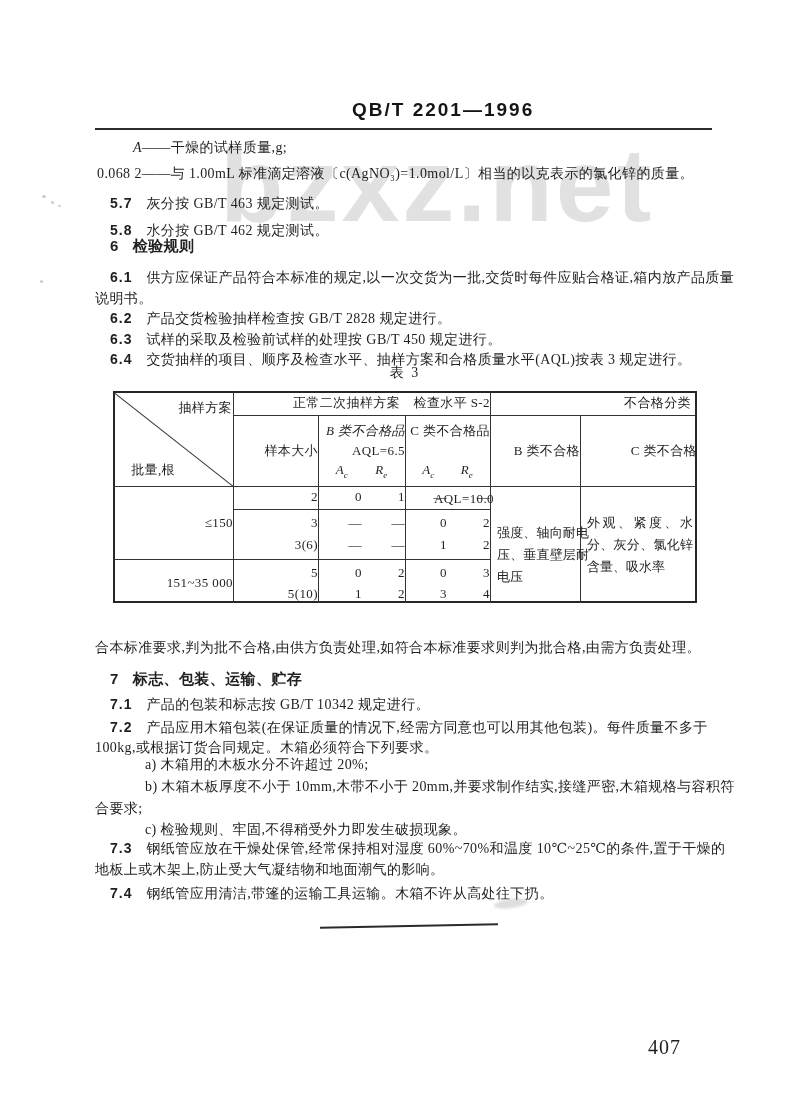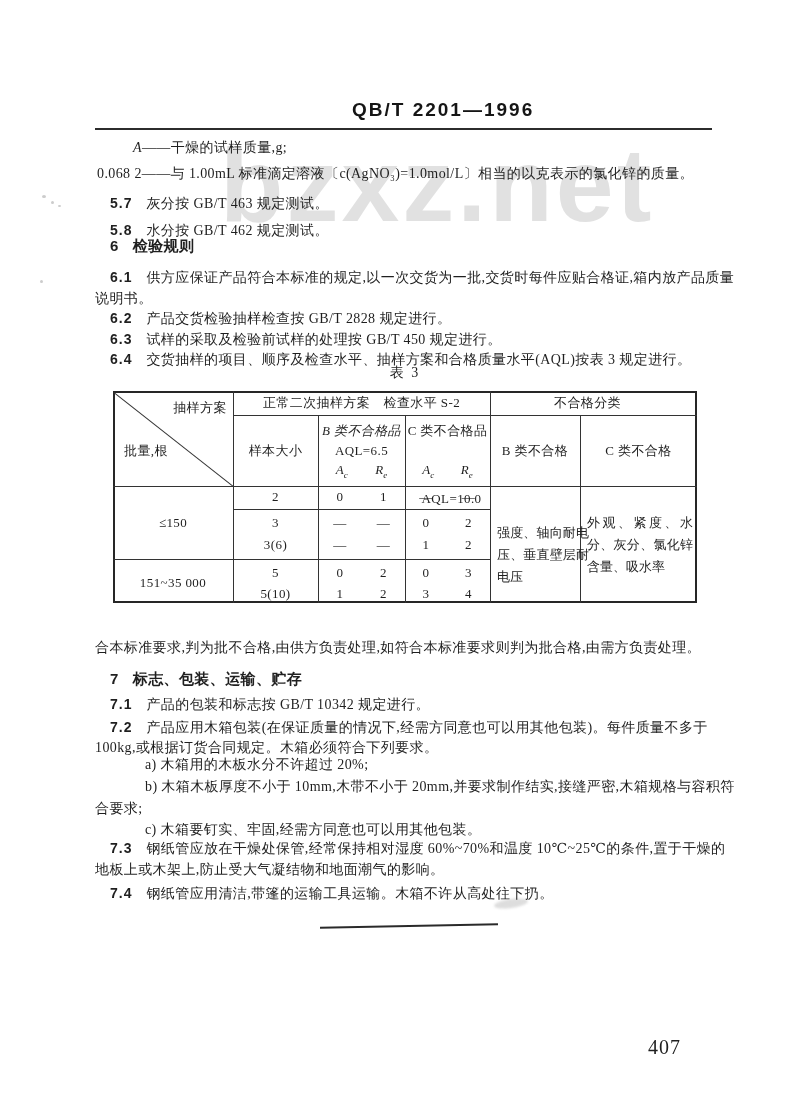--- a/index.html
+++ b/index.html
@@ -22,21 +22,21 @@
     font-family:"Liberation Sans","DejaVu Sans",sans-serif;
     font-weight:700;font-size:104px;letter-spacing:3px;color:rgba(40,40,40,.14);
     user-select:none;
   }
   
   .table3{position:absolute;left:113px;top:391px;width:584px;height:212px;z-index:2;font-size:13px;}
   .t-outer{position:absolute;left:0;top:0;right:0;bottom:0;border:2px solid #262626;box-sizing:border-box;}
   .vl,.hl{position:absolute;background:#333;}
   .vl{width:1px;} .hl{height:1px;}
   .diag{position:absolute;left:1px;top:1px;width:152px;height:1px;background:#333;transform:rotate(38.2deg);transform-origin:0 0;}
-  .tc{position:absolute;text-align:center;line-height:18px;letter-spacing:.4px;}
+  .tc{position:absolute;text-align:right;line-height:18px;letter-spacing:.4px;}
   .itv{font-family:"Liberation Serif","DejaVu Serif",serif;font-style:italic;}
   .itv sub{font-size:9px;}
   .acre{position:absolute;display:flex;justify-content:space-around;}
   .defects{position:absolute;font-size:13px;line-height:22px;text-align:justify;text-justify:inter-ideograph;}
   .caption{position:absolute;left:113px;top:364px;width:584px;text-align:center;font-size:14px;letter-spacing:2px;z-index:2;}
   
   .speck{position:absolute;border-radius:50%;background:#9a9a9a;opacity:.5;z-index:1;}
   .handline{position:absolute;top:925px;left:320px;width:178px;height:2px;background:#2a2a2a;transform:rotate(-1.2deg);z-index:2;}
   .smudge{position:absolute;top:899px;left:494px;width:34px;height:9px;background:#b5b5b5;opacity:.45;border-radius:50%;transform:rotate(-8deg);filter:blur(1px);z-index:1;}
   .pageno{position:absolute;top:1036px;left:648px;font-size:20px;letter-spacing:1px;z-index:2;}
@@ -75,21 +75,21 @@
     <div class="vl" style="left:292px;top:24px;height:188px;"></div>
     <div class="vl" style="left:377px;top:0;height:212px;"></div>
     <div class="vl" style="left:467px;top:24px;height:188px;"></div>
     <div class="hl" style="top:24px;left:120px;width:464px;"></div>
     <div class="hl" style="top:95px;left:0;width:584px;"></div>
     <div class="hl" style="top:118px;left:120px;width:257px;"></div>
     <div class="hl" style="top:168px;left:0;width:377px;"></div>
     <div class="diag"></div>
 
     <div class="tc" style="left:55px;top:8px;width:64px;">抽样方案</div>
-    <div class="tc" style="left:4px;top:51px;width:58px;text-align:center;">批量,根</div>
+    <div class="tc" style="left:4px;top:70px;width:58px;text-align:right;">批量,根</div>
     <div class="tc" style="left:120px;top:3px;width:257px;">正常二次抽样方案　检查水平 S-2</div>
     <div class="tc" style="left:371px;top:3px;width:207px;">不合格分类</div>
     <div class="tc" style="left:120px;top:51px;width:85px;">样本大小</div>
 
     <div class="tc" style="left:205px;top:31px;width:87px;font-style:italic;">B 类不合格品</div>
     <div class="tc" style="left:205px;top:51px;width:87px;">AQL=6.5</div>
     <div class="acre" style="left:209px;top:71px;width:79px;">
       <span class="itv"><span>A</span><sub>c</sub></span>
       <span class="itv"><span>R</span><sub>e</sub></span>
     </div>
@@ -150,21 +150,21 @@
   <div class="ln" style="top:638px;left:95px;">合本标准要求,判为批不合格,由供方负责处理,如符合本标准要求则判为批合格,由需方负责处理。</div>
 
   <div class="ln sec" style="top:669px;left:110px;"><span>7</span><span style="margin-left:14px;">标志、包装、运输、贮存</span></div>
 
   <div class="ln" style="top:694px;left:110px;"><span class="num">7.1</span><span style="margin-left:14px;">产品的包装和标志按 GB/T 10342 规定进行。</span></div>
   <div class="ln" style="top:717px;left:110px;"><span class="num">7.2</span><span style="margin-left:14px;">产品应用木箱包装(在保证质量的情况下,经需方同意也可以用其他包装)。每件质量不多于</span></div>
   <div class="ln" style="top:738px;left:95px;">100kg,或根据订货合同规定。木箱必须符合下列要求。</div>
   <div class="ln" style="top:755px;left:145px;">a) 木箱用的木板水分不许超过 20%;</div>
   <div class="ln" style="top:777px;left:145px;">b) 木箱木板厚度不小于 10mm,木带不小于 20mm,并要求制作结实,接缝严密,木箱规格与容积符</div>
   <div class="ln" style="top:799px;left:95px;">合要求;</div>
-  <div class="ln" style="top:820px;left:145px;">c) 木箱要钉实、牢固,经需方同意也可以用其他包装。</div>
+  <div class="ln" style="top:820px;left:145px;">c) 检验规则、牢固,不得稍受外力即发生破损现象。</div>
   <div class="ln" style="top:838px;left:110px;"><span class="num">7.3</span><span style="margin-left:14px;">钢纸管应放在干燥处保管,经常保持相对湿度 60%~70%和温度 10℃~25℃的条件,置于干燥的</span></div>
   <div class="ln" style="top:860px;left:95px;">地板上或木架上,防止受大气凝结物和地面潮气的影响。</div>
   <div class="ln" style="top:883px;left:110px;"><span class="num">7.4</span><span style="margin-left:14px;">钢纸管应用清洁,带篷的运输工具运输。木箱不许从高处往下扔。</span></div>
 
   <div class="handline"></div>
   <div class="smudge"></div>
   <div class="speck" style="top:195px;left:42px;width:4px;height:3px;"></div>
   <div class="speck" style="top:201px;left:51px;width:3px;height:3px;"></div>
   <div class="speck" style="top:205px;left:58px;width:3px;height:2px;"></div>
   <div class="speck" style="top:280px;left:40px;width:3px;height:3px;"></div>

